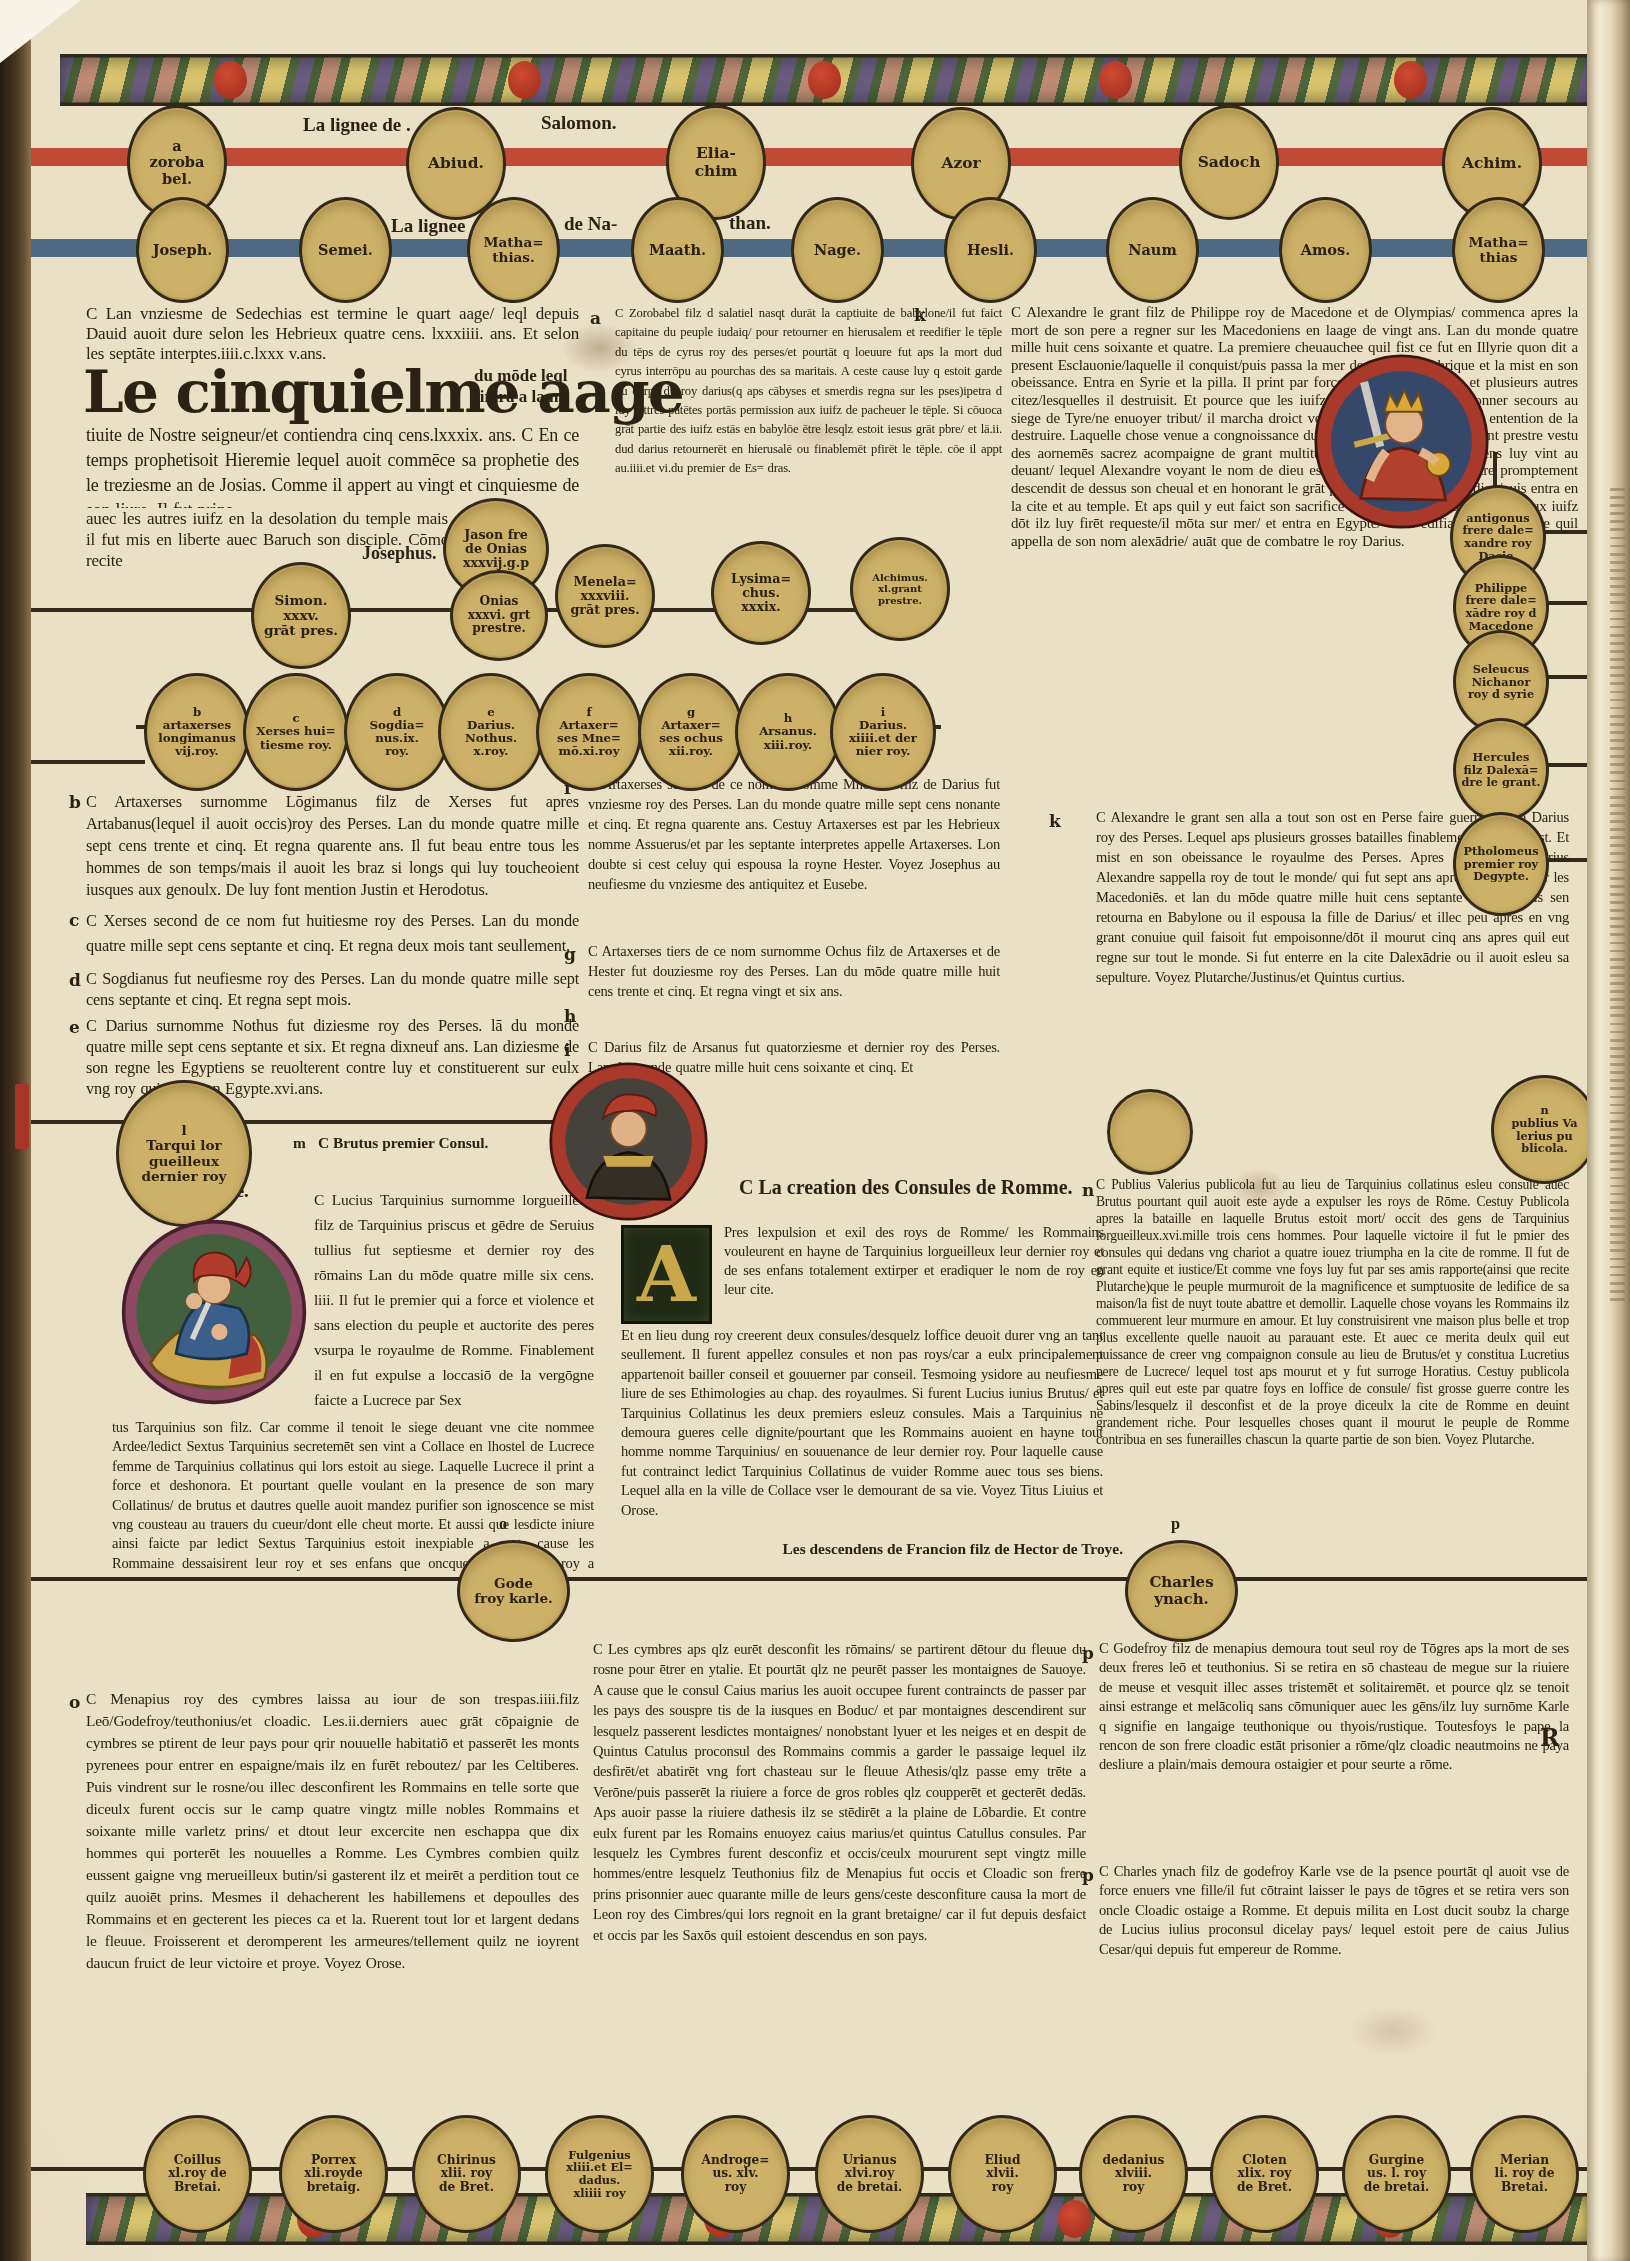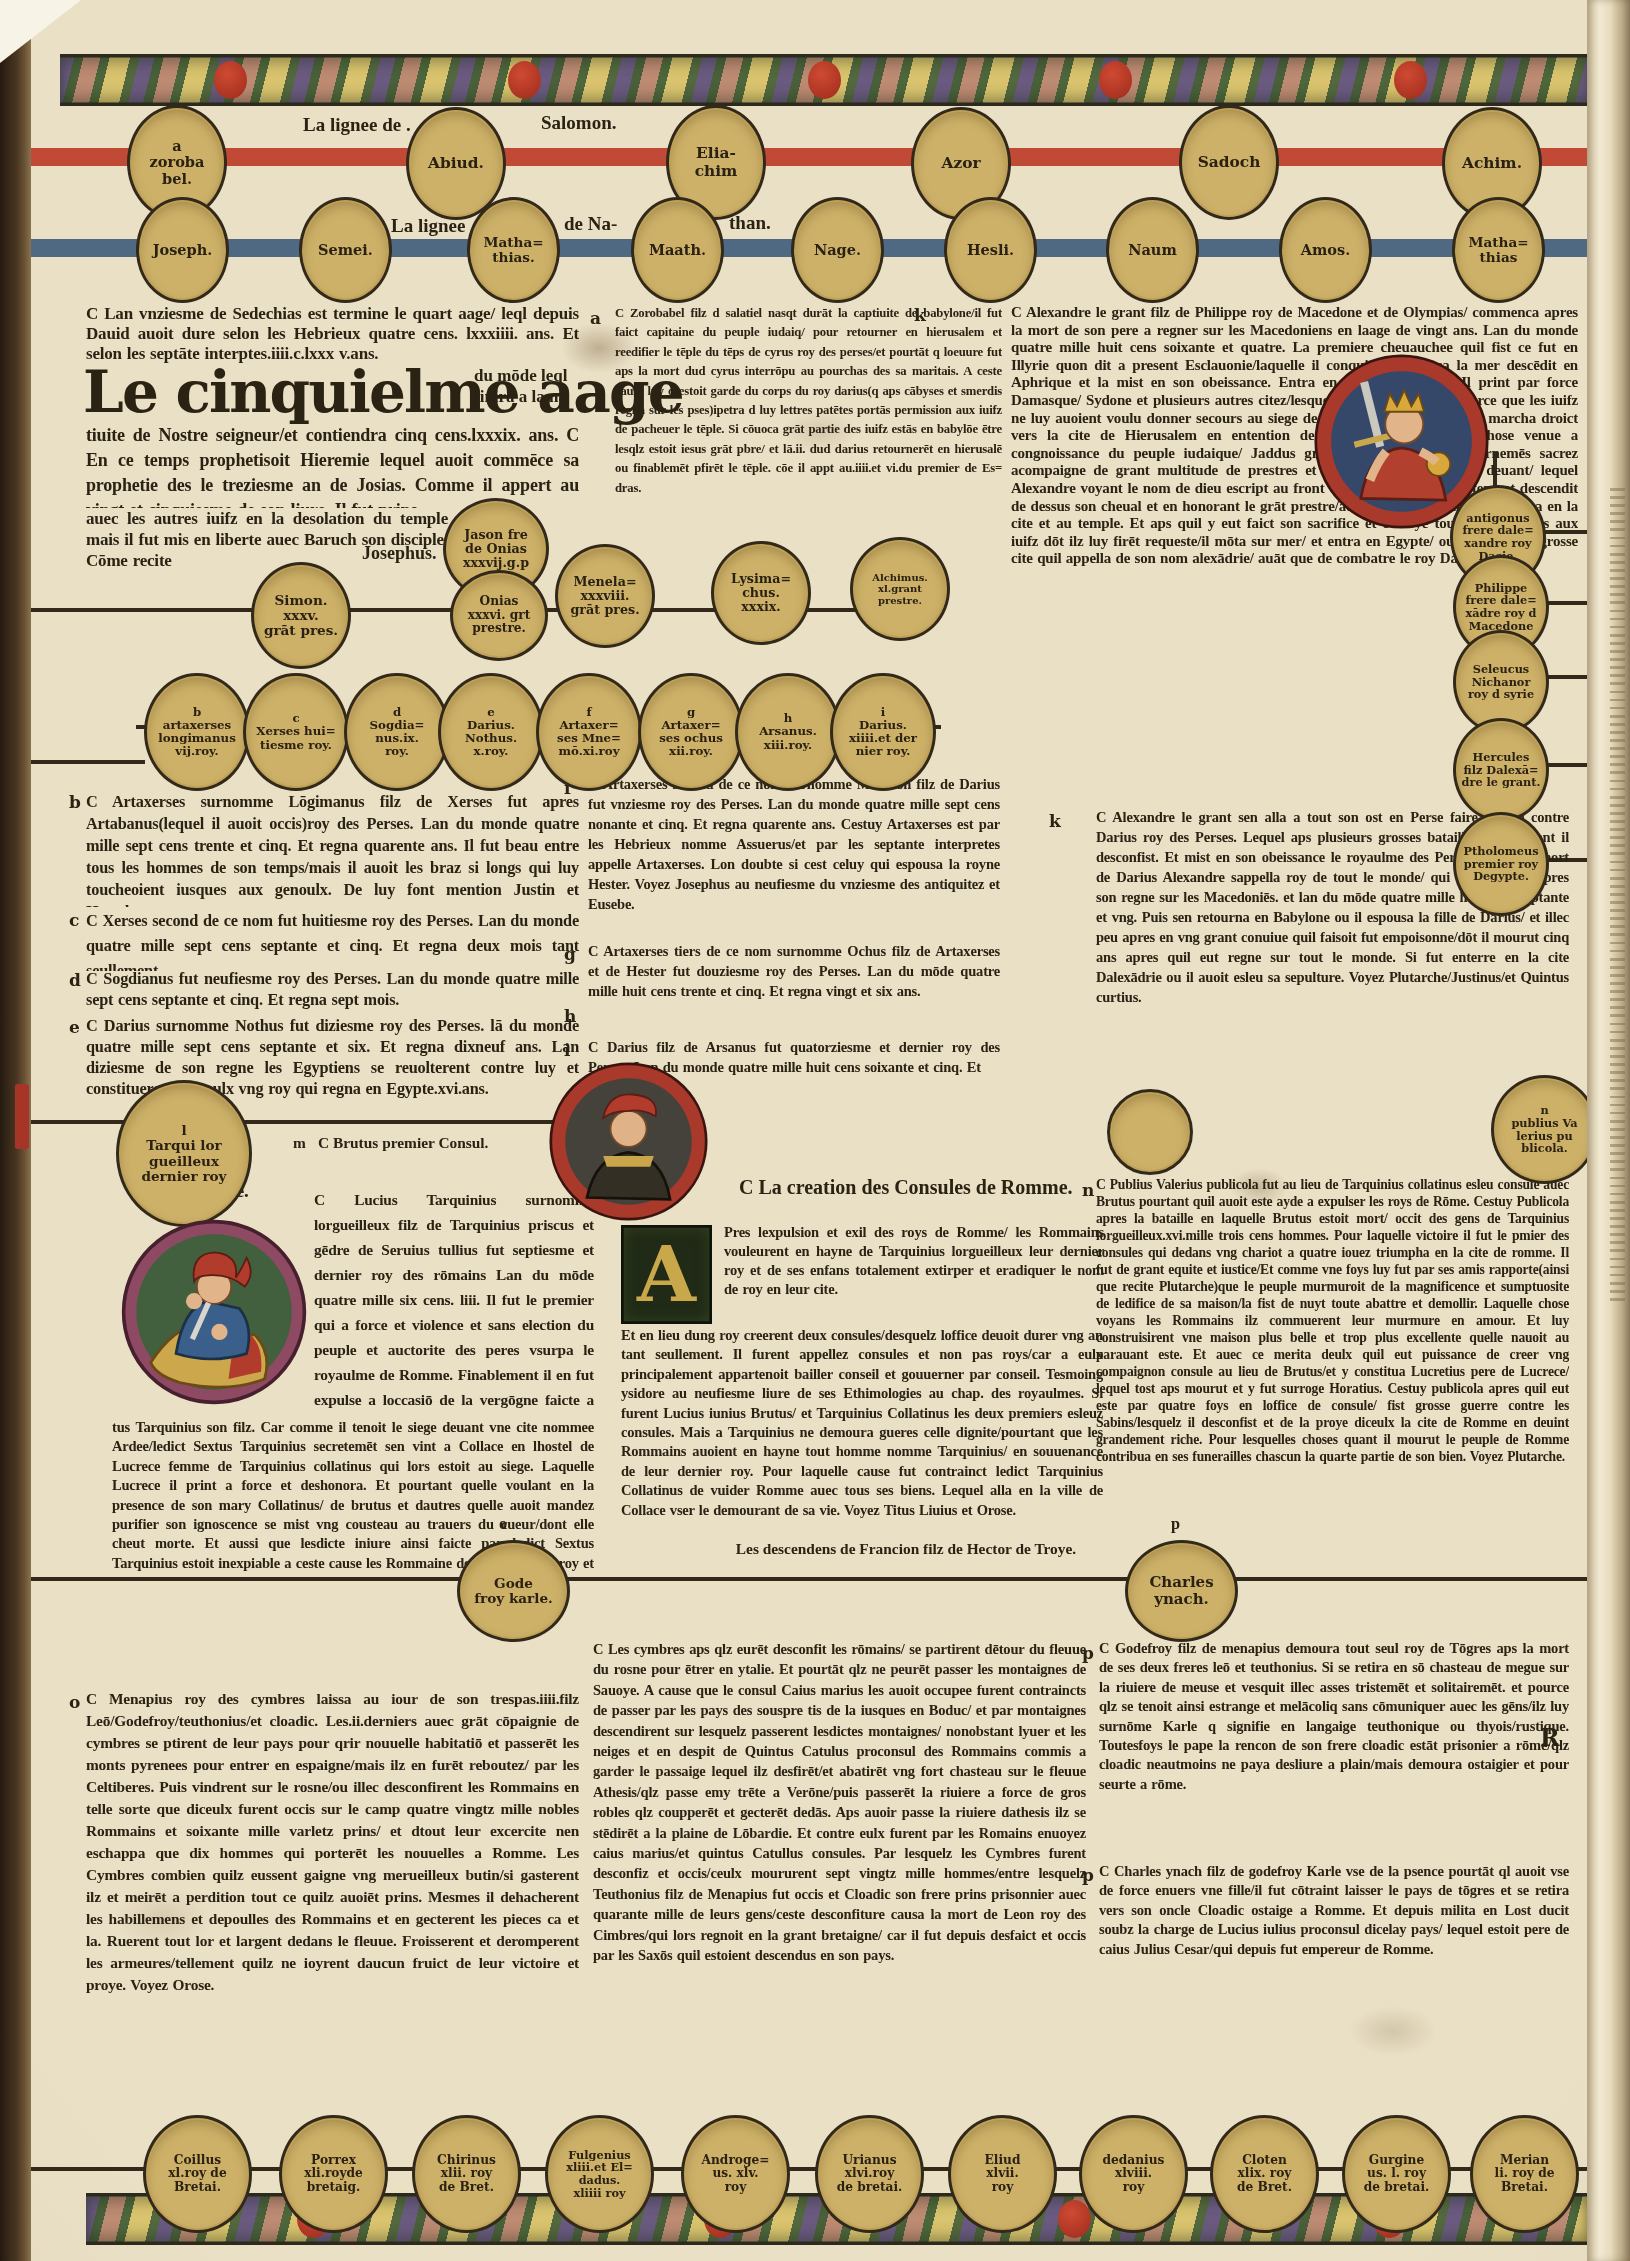--- a/index.html
+++ b/index.html
@@ -15,21 +15,21 @@
       radial-gradient(ellipse 120% 120% at 50% 45%, #eae0c6 55%, #ddd0b0 85%, #c9b992 100%);
   }
   .pre{white-space:pre-line;}
   
   .band,.gline{position:absolute;z-index:1;}
   .med{position:absolute;z-index:5;border-radius:50%;background:#cdb169;
     border:3.6px solid #32291a;box-shadow:inset 0 0 0 1.8px #bfa258, inset 0 5.4px 11px rgba(120,95,40,.45);
     display:flex;align-items:center;justify-content:center;text-align:center;
     font-family:"DejaVu Serif",serif;font-weight:bold;color:#2a2112;line-height:1.12;}
   .plet{position:absolute;z-index:3;font-family:"DejaVu Serif",serif;font-weight:bold;font-size:17px;}
-  .para{position:absolute;z-index:2;text-align:justify;font-weight:bold;overflow:hidden;
+  .para{position:absolute;z-index:2;text-align:justify;font-weight:normal;overflow:hidden;
     letter-spacing:-0.2px;word-spacing:0.9px;}
   .cap{position:absolute;z-index:3;font-weight:bold;}
   .border-strip{position:absolute;z-index:4;height:52px;
     background:
       repeating-linear-gradient(104deg,#6a5a80 0 14.5px,#49603a 14.5px 23.5px,#bd8a72 23.5px 40px,#4d663c 40px 49px,#d9c36e 49px 69px,#53683f 69px 78px);
     box-shadow:inset 0 3.6px 0 #2c2a1d, inset 0 -3.6px 0 #2c2a1d, inset 0 9px 12.7px rgba(30,40,20,.35), inset 0 -9px 12.7px rgba(30,40,20,.35);}
   .bdot{position:absolute;top:7.2px;width:33px;height:38px;border-radius:50%;
     background:radial-gradient(circle at 40% 35%, #cf4a32, #9c2b1c);z-index:5;}
   .portrait{position:absolute;z-index:6;}
   .edge-right{position:absolute;z-index:9;right:0;top:0;width:43px;height:2262px;
@@ -350,21 +350,21 @@
   <div class="para" style="left:314px;top:1187px;width:280px;height:230px;font-size:15.4px;line-height:25px">C Lucius Tarquinius surnomme lorgueilleux filz de Tarquinius priscus et gēdre de Seruius tullius fut septiesme et dernier roy des rōmains Lan du mōde quatre mille six cens. liii. Il fut le premier qui a force et violence et sans election du peuple et auctorite des peres vsurpa le royaulme de Romme. Finablement il en fut expulse a loccasiō de la vergōgne faicte a Lucrece par Sex</div>
   <div class="para" style="left:112px;top:1418px;width:482px;height:156px;font-size:14.5px;line-height:19.4px">tus Tarquinius son filz. Car comme il tenoit le siege deuant vne cite nommee Ardee/ledict Sextus Tarquinius secretemēt sen vint a Collace en lhostel de Lucrece femme de Tarquinius collatinus qui lors estoit au siege. Laquelle Lucrece il print a force et deshonora. Et pourtant quelle voulant en la presence de son mary Collatinus/ de brutus et dautres quelle auoit mandez purifier son ignoscence se mist vng cousteau au trauers du cueur/dont elle cheut morte. Et aussi que lesdicte iniure ainsi faicte par ledict Sextus Tarquinius estoit inexpiable a ceste cause les Rommaine dessaisirent leur roy et ses enfans que oncques puis ny eut roy a Romme. Si fut ceste extermination faicte. Lan du monde quatre mille six cens vingtz et huit.</div>
 
   <div class="cap" style="left:739px;top:1176px;font-size:20px">C La creation des Consules de Romme.</div>
   <div class="cap" style="left:633px;top:1227px;font-size:15.4px">m</div>
   <div class="dropcap" style="left:621px;top:1225px;width:91px;height:99px">
       <span>A</span>
     </div>
   <div class="para" style="left:724px;top:1223px;width:380px;height:101px;font-size:14.5px;line-height:19px">Pres lexpulsion et exil des roys de Romme/ les Rommains vouleurent en hayne de Tarquinius lorgueilleux leur dernier roy et de ses enfans totalement extirper et eradiquer le nom de roy en leur cite.</div>
   <div class="para" style="left:621px;top:1326px;width:482px;height:215px;font-size:14.5px;line-height:19.4px">Et en lieu dung roy creerent deux consules/desquelz loffice deuoit durer vng an tant seullement. Il furent appellez consules et non pas roys/car a eulx principalement appartenoit bailler conseil et gouuerner par conseil. Tesmoing ysidore au neufiesme liure de ses Ethimologies au chap. des royaulmes. Si furent Lucius iunius Brutus/ et Tarquinius Collatinus les deux premiers esleuz consules. Mais a Tarquinius ne demoura gueres celle dignite/pourtant que les Rommains auoient en hayne tout homme nomme Tarquinius/ en souuenance de leur dernier roy. Pour laquelle cause fut contrainct ledict Tarquinius Collatinus de vuider Romme auec tous ses biens. Lequel alla en la ville de Collace vser le demourant de sa vie. Voyez Titus Liuius et Orose.</div>
-  <div class="cap" style="left:689px;top:1540px;width:434px;text-align:center;font-size:15.4px">Les descendens de Francion filz de Hector de Troye.</div>
+  <div class="cap" style="left:689px;top:1540px;width:434px;text-align:right;font-size:15.4px">Les descendens de Francion filz de Hector de Troye.</div>
 
   <div class="plet" style="left:1082px;top:1180px">n</div>
   <div class="para" style="left:1096px;top:1176px;width:473px;height:382px;font-size:13.6px;line-height:17px">C Publius Valerius publicola fut au lieu de Tarquinius collatinus esleu consule auec Brutus pourtant quil auoit este ayde a expulser les roys de Rōme. Cestuy Publicola apres la bataille en laquelle Brutus estoit mort/ occit des gens de Tarquinius lorgueilleux.xvi.mille trois cens hommes. Pour laquelle victoire il fut le pmier des consules qui dedans vng chariot a quatre iouez triumpha en la cite de romme. Il fut de grant equite et iustice/Et comme vne foys luy fut par ses amis rapporte(ainsi que recite Plutarche)que le peuple murmuroit de la magnificence et sumptuosite de ledifice de sa maison/la fist de nuyt toute abattre et demollir. Laquelle chose voyans les Rommains ilz commuerent leur murmure en amour. Et luy construisirent vne maison plus belle et trop plus excellente quelle nauoit au parauant este. Et auec ce merita deulx quil eut puissance de creer vng compaignon consule au lieu de Brutus/et y constitua Lucretius pere de Lucrece/ lequel tost aps mourut et y fut surroge Horatius. Cestuy publicola apres quil eut este par quatre foys en loffice de consule/ fist grosse guerre contre les Sabins/lesquelz il desconfist et de la proye diceulx la cite de Romme en deuint grandement riche. Pour lesquelles choses quant il mourut le peuple de Romme contribua en ses funerailles chascun la quarte partie de son bien. Voyez Plutarche.</div>
 
   <div class="cap" style="left:499px;top:1514px;font-size:16.3px">o</div>
   <div class="med" style="left:457px;top:1540px;width:107px;height:96px;font-size:13.6px">
       <span class="pre">Gode
 froy karle.</span>
     </div>
   <div class="cap" style="left:1171px;top:1514px;font-size:16.3px">p</div>

